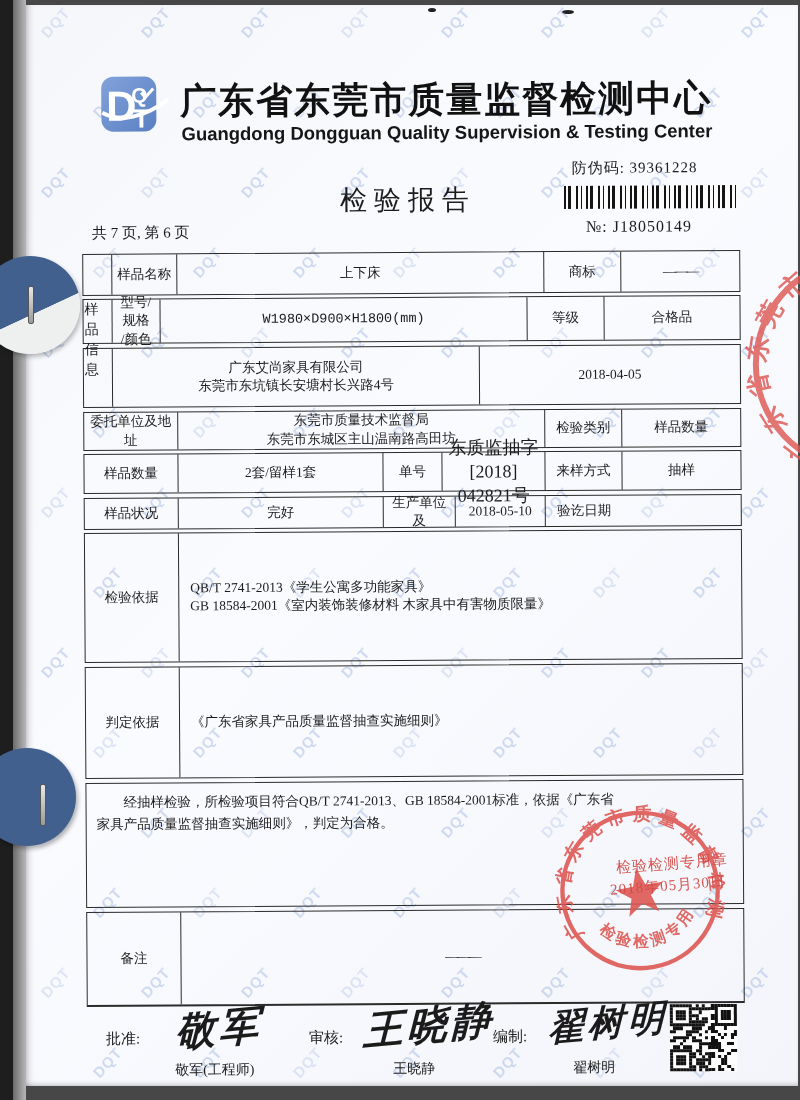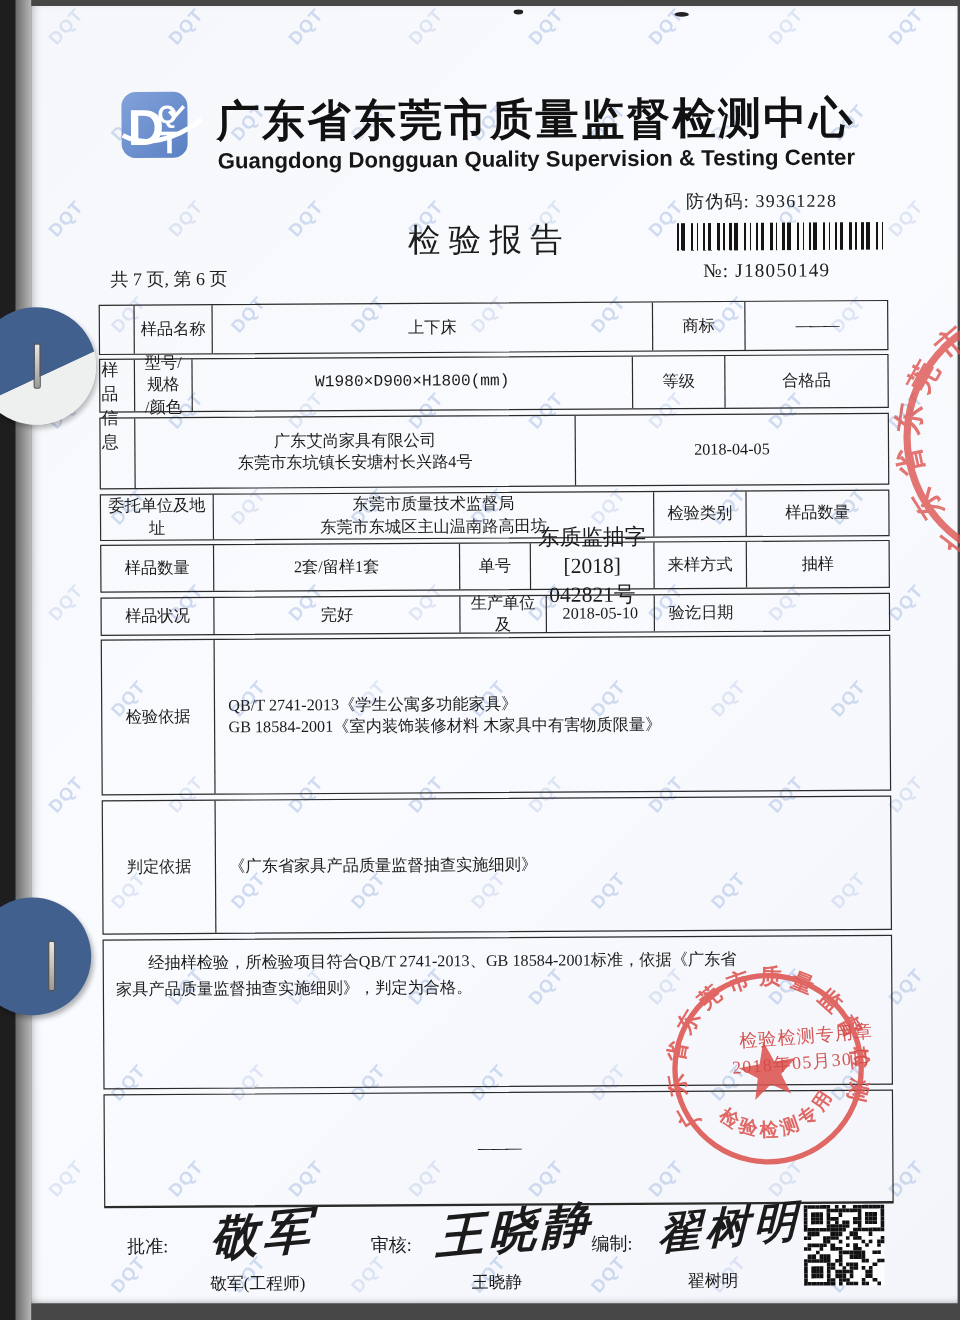--- a/index.html
+++ b/index.html
@@ -271,20 +271,21 @@
       <div class="cell left" style="flex:1">《广东省家具产品质量监督抽查实施细则》</div>
     </div>
 
     <div class="rb" style="left:84px;top:781px;width:656px;height:123px;">
       <div class="cell left" id="concl" style="flex:1">
         <p>经抽样检验，所检验项目符合QB/T 2741-2013、GB 18584-2001标准，依据《广东省家具产品质量监督抽查实施细则》，判定为合格。</p>
         </div>
     </div>
 
     <div class="rb thick" style="left:84px;top:910px;width:656px;height:92px;">
+      <div class="cell" style="width:94px">备注</div>
       <div class="cell" style="flex:1;letter-spacing:-2px">———</div>
     </div>
 
     <div class="abs" id="vlabel">样品信息</div>
 
     <svg class="abs" style="left:553px;top:807px;transform:rotate(-10deg);opacity:.88" width="170" height="170" viewBox="0 0 230 230">
       <circle cx="115" cy="115" r="105" fill="none" stroke="#dd5450" stroke-width="6"></circle>
       <path id="ringA" d="M 30 160 A 96 96 0 1 1 200 160" fill="none"></path>
       <text font-size="25" font-weight="bold" fill="#dd5450" font-family="Liberation Serif, serif">
         <textPath href="#ringA" startOffset="0" textLength="468" lengthAdjust="spacing">广东省东莞市质量监督检测中心</textPath></text>

